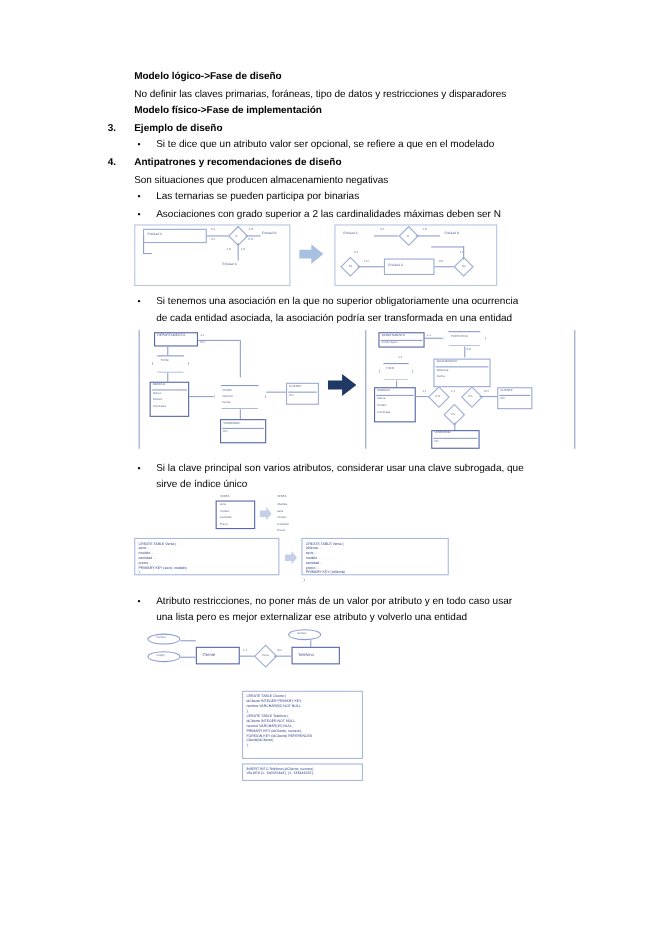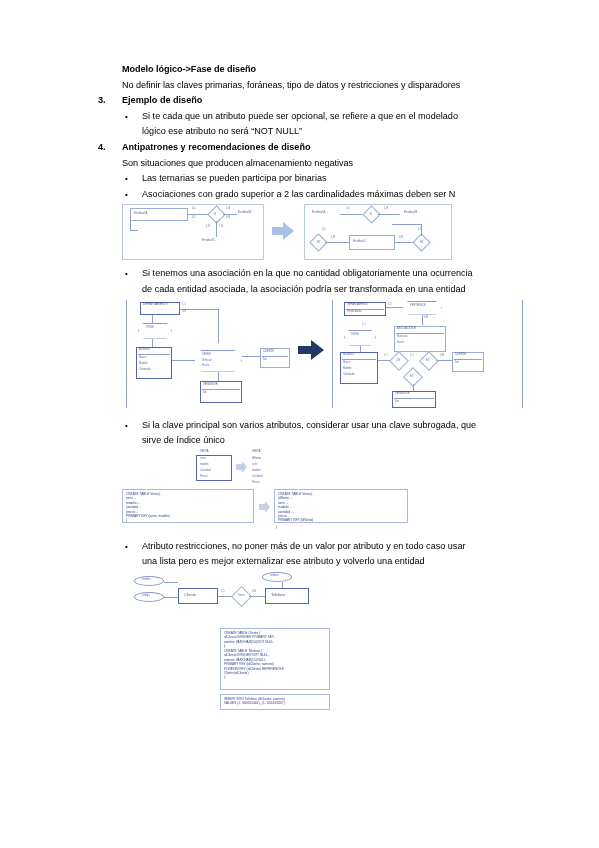--- a/index.html
+++ b/index.html
@@ -158,30 +158,30 @@
   }
 </style>
 </head>
 <body>
 
 <div class="page">
   <div class="content">
 
     <p class="para bold">Modelo lógico-&gt;Fase de diseño</p>
     <p class="para">No definir las claves primarias, foráneas, tipo de datos y restricciones y disparadores</p>
+    <p class="para bold">Modelo físico-&gt;Fase de implementación</p>
 
     <p class="numitem">
       <span class="num">3.</span>
       <span>Ejemplo de diseño</span>
     </p>
 
     <div class="bullet">
       <span class="dot">•</span>
-      <span class="btxt">Si te cada que un atributo puede ser opcional, se refiere a que en el modelado</span>
-      <span class="btxt">lógico ese atributo no será “NOT NULL”</span>
+      <span class="btxt">Si te dice que un atributo valor ser opcional, se refiere a que en el modelado</span>
     </div>
 
     <p class="numitem">
       <span class="num">4.</span>
       <span>Antipatrones y recomendaciones de diseño</span>
     </p>
     <p class="para">Son situaciones que producen almacenamiento negativas</p>
 
     <div class="bullet">
       <span class="dot">•</span>
@@ -243,21 +243,21 @@
         <div class="diam" style="left:293px; top:34px; width:13px; height:13px;"></div>
         <span class="blur tiny" style="left:298px; top:39px;">R2</span>
         <span class="blur tiny" style="left:296px; top:26px;">1,N</span>
         <div class="ln v" style="left:299px; top:22px; height:12px;"></div>
         <div class="ln h" style="left:270px; top:22px; width:30px;"></div>
       </div>
     </div>
 
     <div class="bullet" style="margin-top:6px;">
       <span class="dot">•</span>
-      <span class="btxt">Si tenemos una asociación en la que no cantidad obligatoriamente una ocurrencia</span>
+      <span class="btxt">Si tenemos una asociación en la que no superior obligatoriamente una ocurrencia</span>
       <span class="btxt">de cada entidad asociada, la asociación podría ser transformada en una entidad</span>
     </div>
 
     <div class="figwrap">
       <div class="fig" style="height:112px;">
 
         <div class="ln v" style="left:4px; top:2px; height:108px;"></div>
         <div class="ebox thick" style="left:18px; top:4px; width:40px; height:13px;"></div>
         <span class="blur xs dark" style="left:21px; top:5px;">DEPARTAMENTO</span>
         <span class="blur tiny" style="left:60px; top:5px;">1,1</span>

